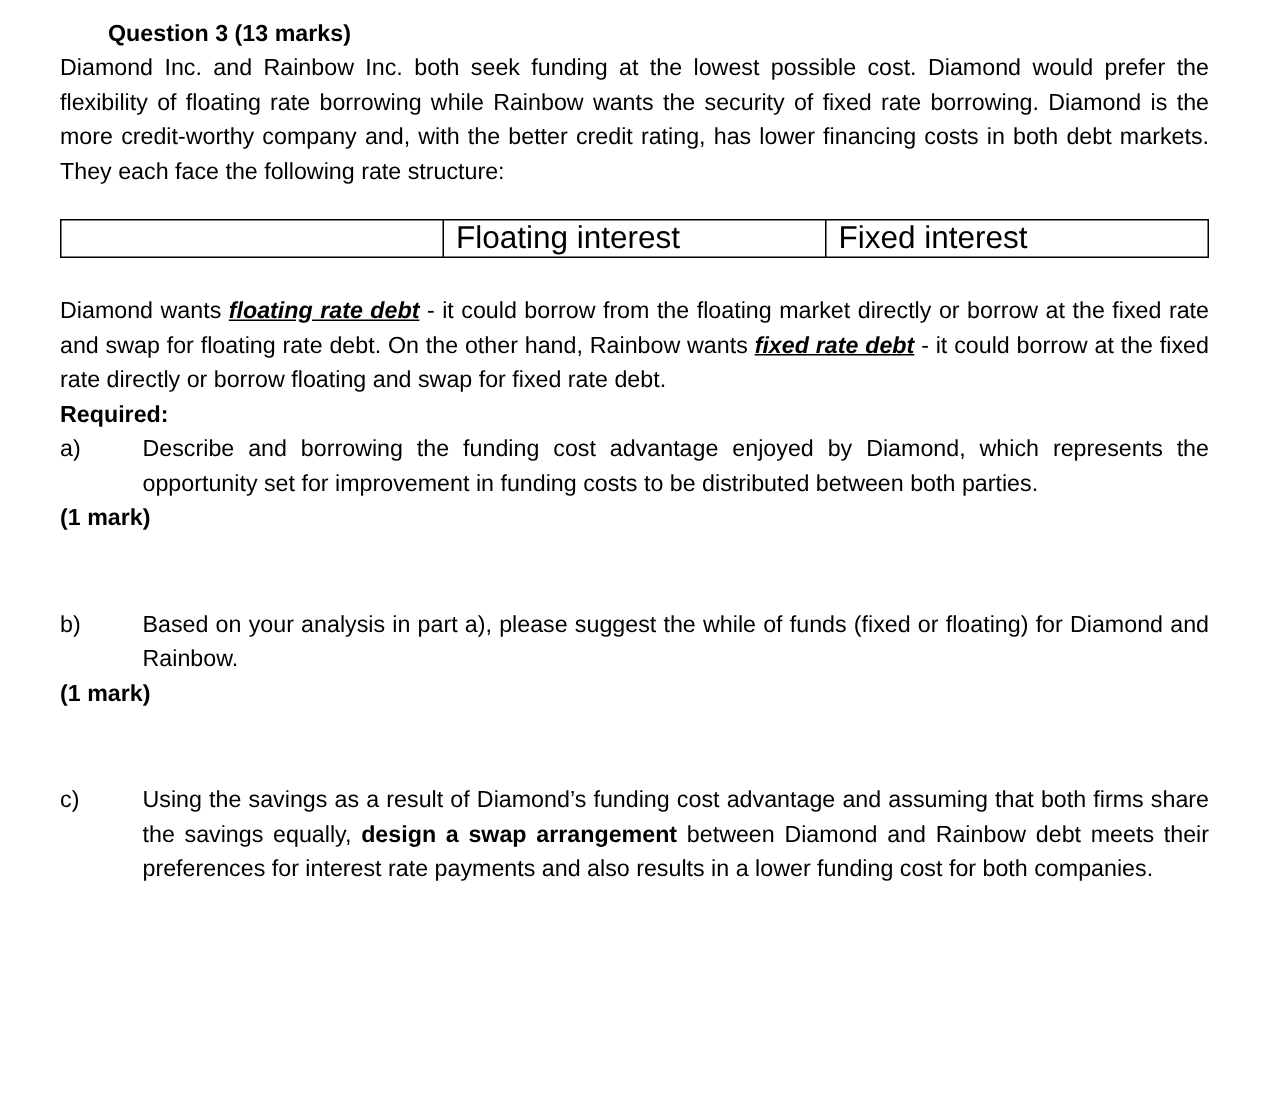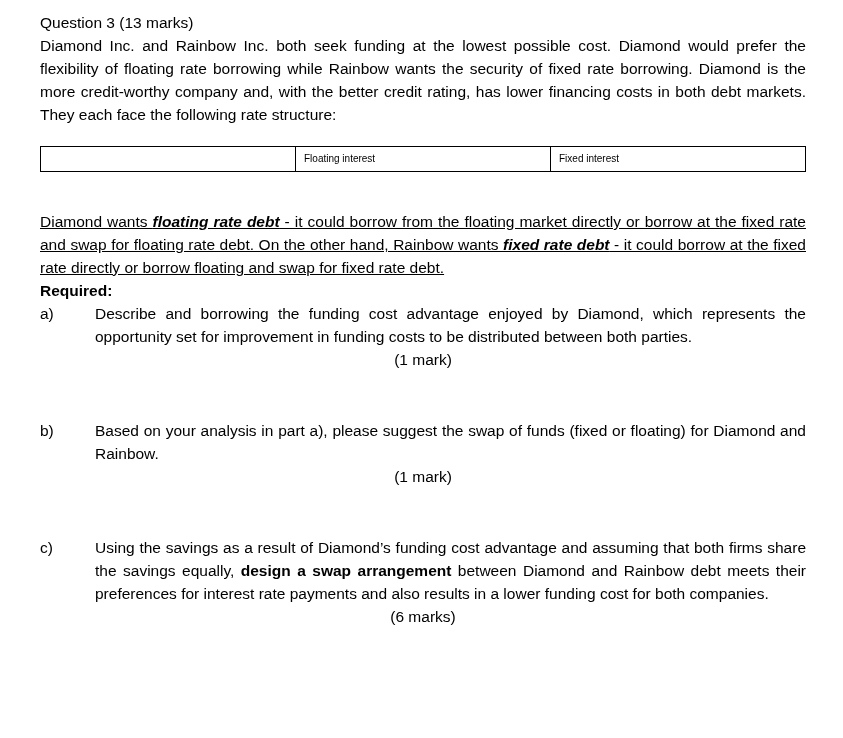--- a/index.html
+++ b/index.html
@@ -10,42 +10,43 @@
     overflow: hidden;
     font-family: "Liberation Sans", sans-serif;
     color: #000000;
   }
   .page {
     padding: 11px 37px 0 40px;
     font-size: 15.5px;
     line-height: 23px;
   }
   .title {
-    font-weight: normal;
+    font-weight: bold;
     font-size: 15.5px;
     line-height: 23px;
+    margin-left: 32px;
   }
   .block {
     text-align: justify;
   }
   table.rates {
     width: 100%;
     border-collapse: collapse;
     table-layout: fixed;
     margin-top: 20px;
   }
   table.rates td {
     border: 1px solid #000000;
     padding: 1px 8px 2px 8px;
     height: 25px;
-    font-size: 10px;
+    font-size: 21px;
     line-height: 21px;
     vertical-align: middle;
   }
-  .para2 { margin-top: 38px; text-decoration: underline; }
+  .para2 { margin-top: 24px; }
   .emph {
     font-weight: bold;
     font-style: italic;
     text-decoration: underline;
   }
   .required {
     font-weight: bold;
   }
   .part {
     display: flex;
@@ -54,22 +55,22 @@
   .part.gap { margin-top: 48px; }
   .part .letter {
     width: 55px;
     flex-shrink: 0;
   }
   .part .body {
     flex: 1;
     text-align: justify;
   }
   .marks {
-    text-align: center;
-    font-weight: normal;
+    text-align: left;
+    font-weight: bold;
   }
   .bold { font-weight: bold; }
 </style>
 </head>
 <body>
 
 <div class="page">
 
   <div class="title">Question 3 (13 marks)</div>
 
@@ -90,23 +91,22 @@
   <div class="required">Required:</div>
 
   <div class="part">
     <div class="letter">a)</div>
     <div class="body">Describe and borrowing the funding cost advantage enjoyed by Diamond, which represents the opportunity set for improvement in funding costs to be distributed between both parties.</div>
   </div>
   <div class="marks">(1 mark)</div>
 
   <div class="part gap">
     <div class="letter">b)</div>
-    <div class="body">Based on your analysis in part a), please suggest the swap of funds (fixed or floating) for Diamond and Rainbow.</div>
+    <div class="body">Based on your analysis in part a), please suggest the while of funds (fixed or floating) for Diamond and Rainbow.</div>
   </div>
   <div class="marks">(1 mark)</div>
 
   <div class="part gap">
     <div class="letter">c)</div>
     <div class="body"><span>Using the savings as a result of Diamond’s funding cost advantage and assuming that both firms share the savings equally, </span><span class="bold">design a swap arrangement</span><span> between Diamond and Rainbow debt meets their preferences for interest rate payments and also results in a lower funding cost for both companies.</span></div>
   </div>
-  <div class="marks">(6 marks)</div>
 
 </div>
 
 </body></html>

